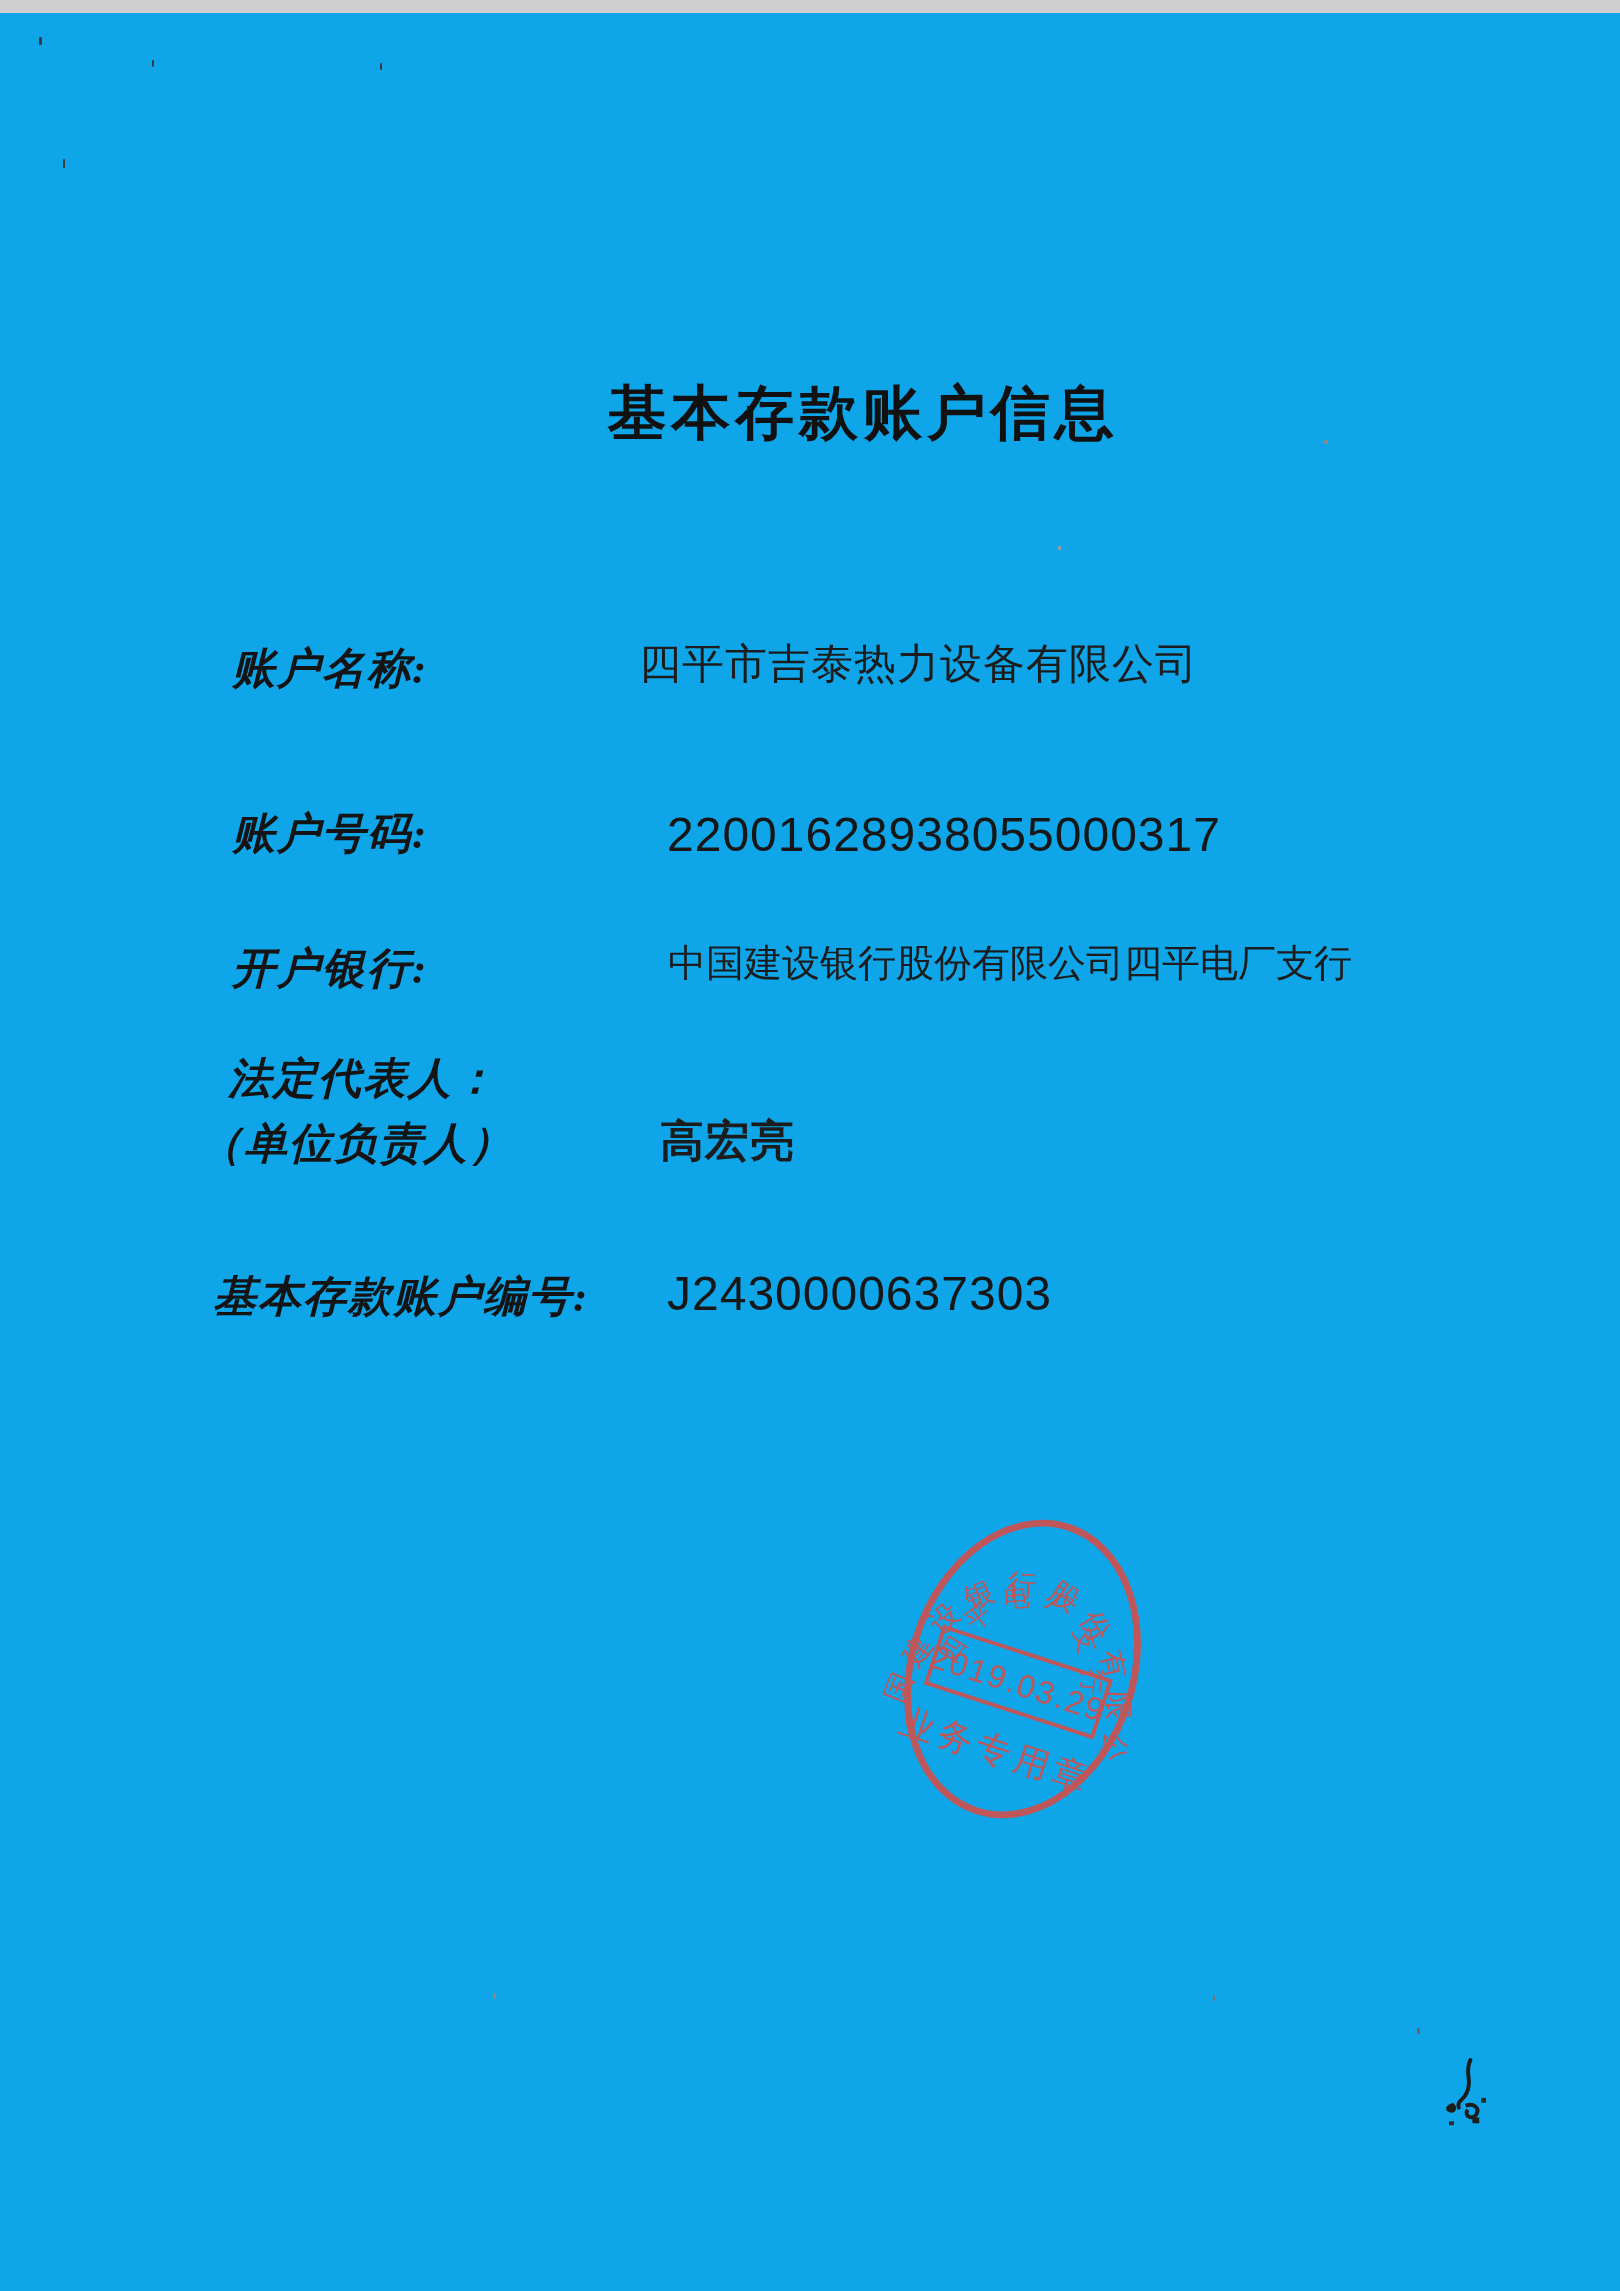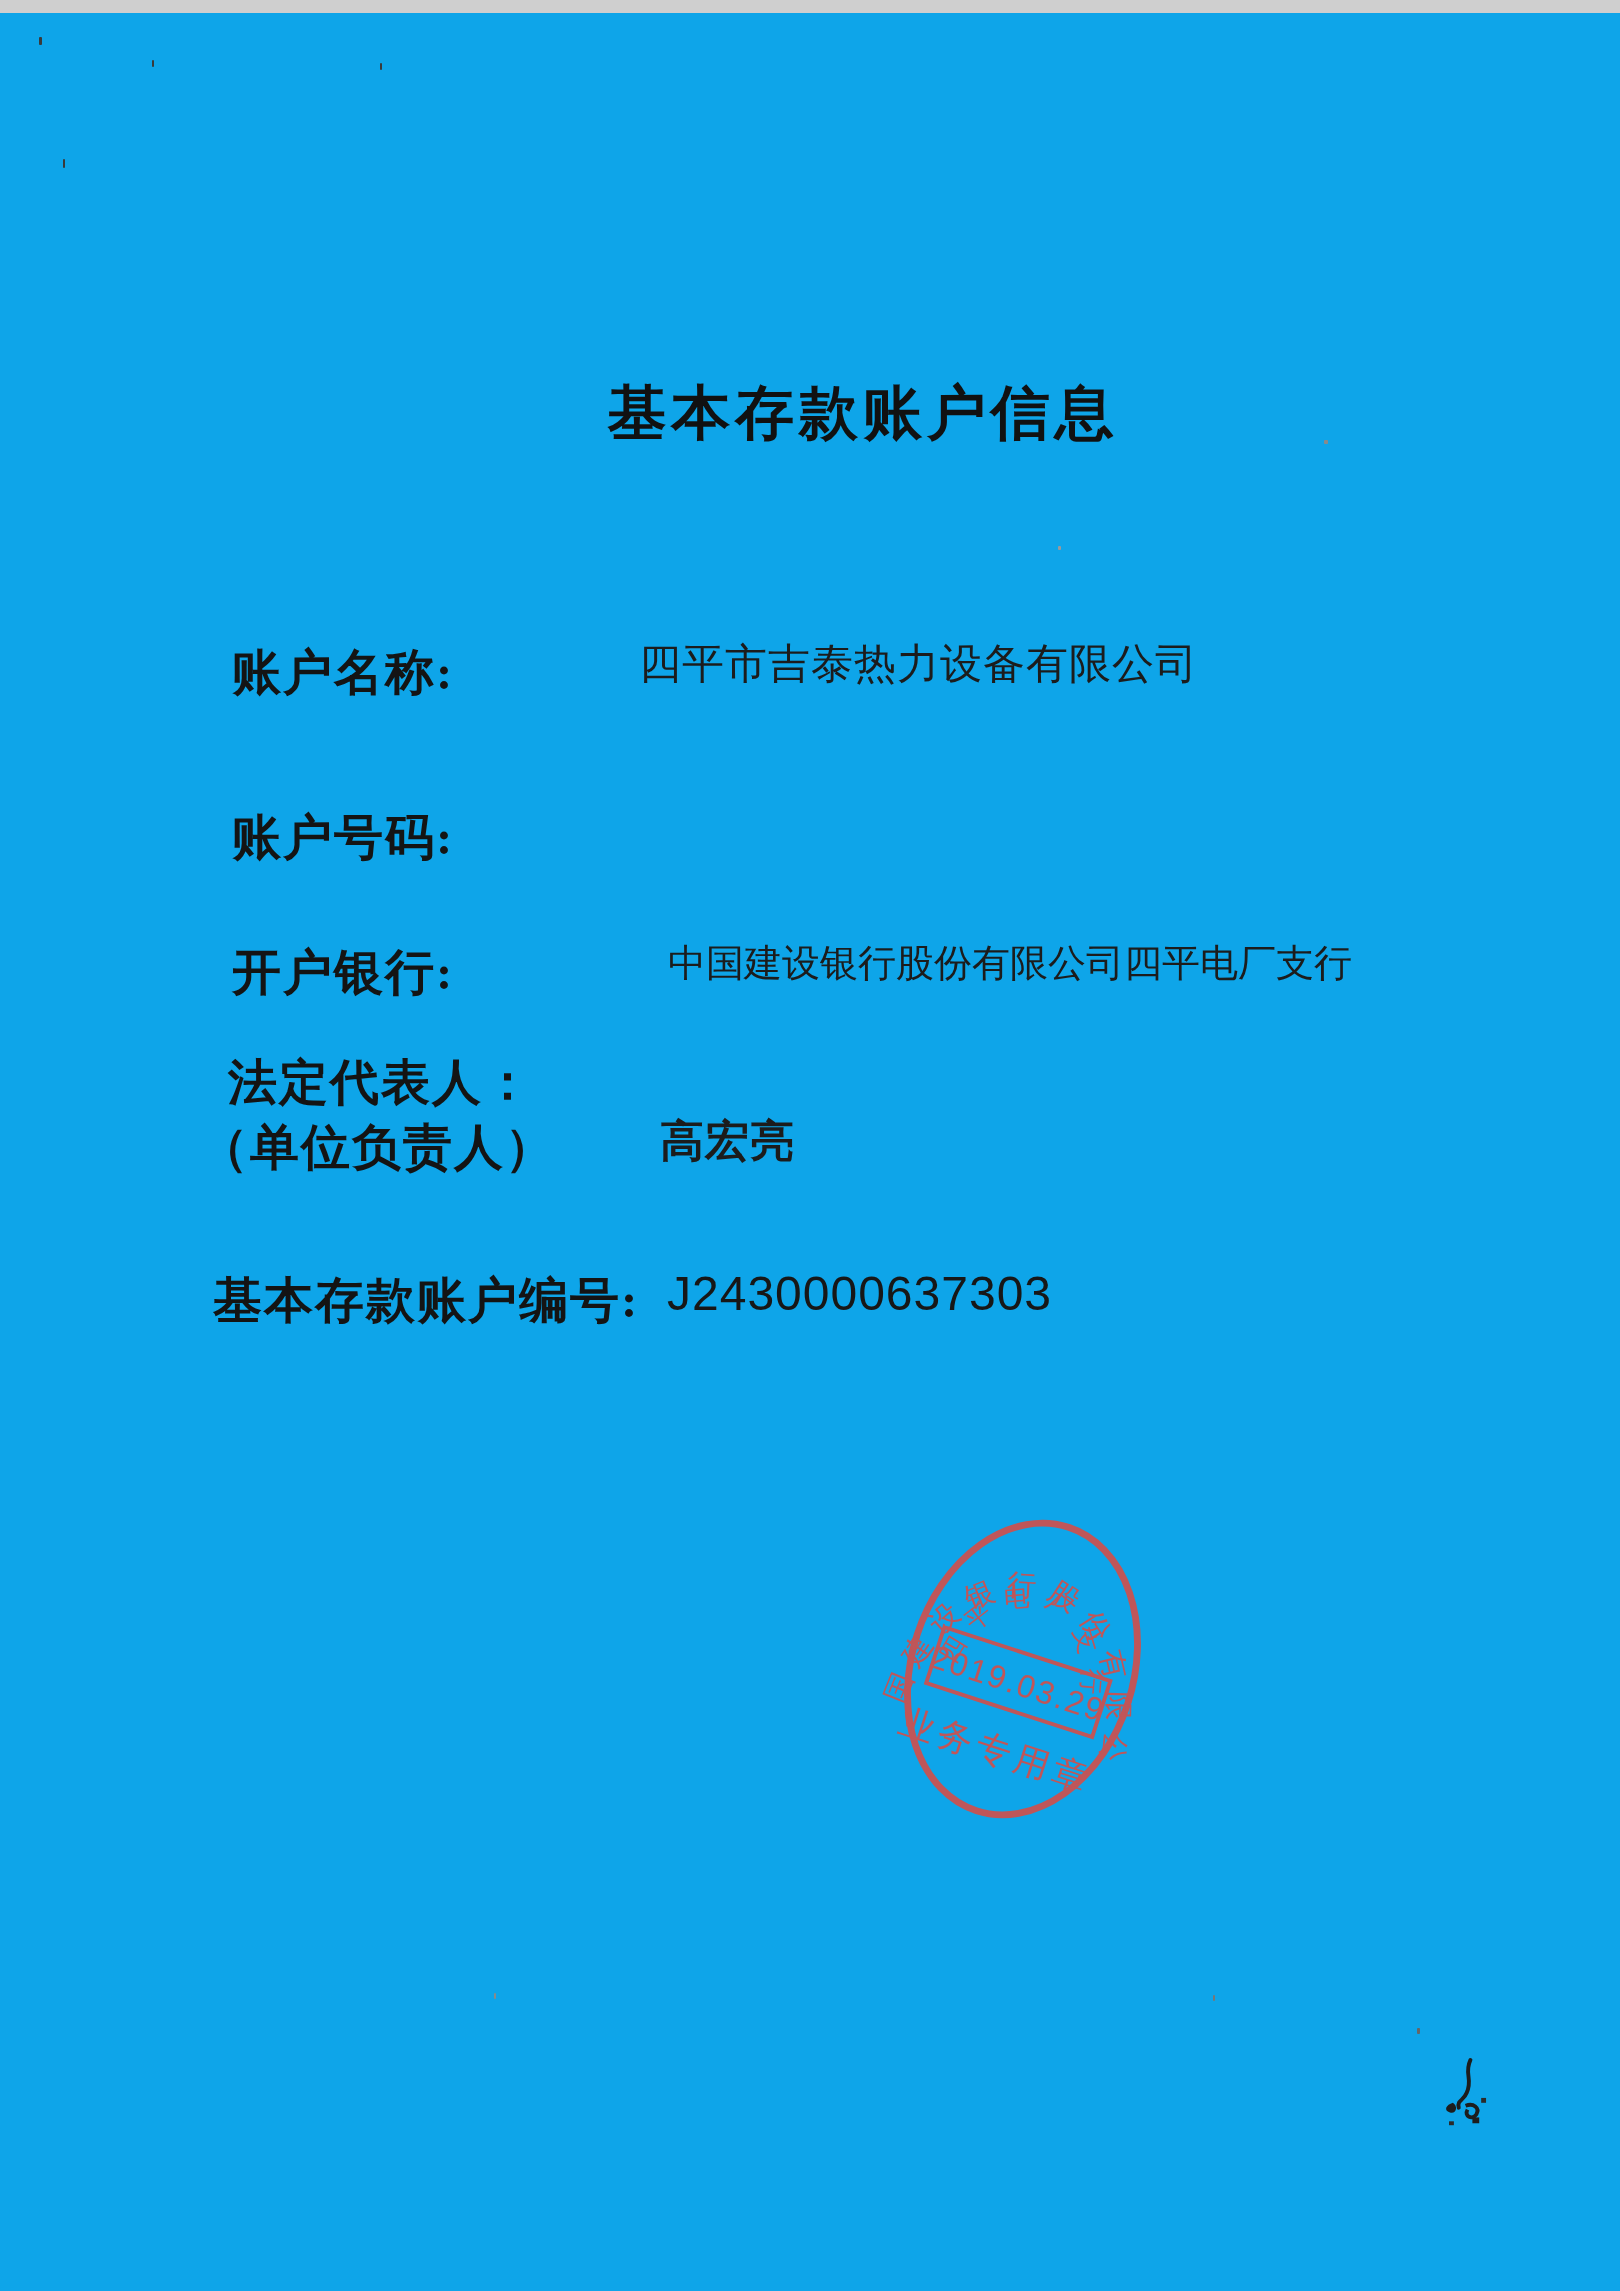--- a/index.html
+++ b/index.html
@@ -15,24 +15,25 @@
   .doc-title{
     position:absolute;
     left:510px;top:361px;width:706px;
     text-align:center;
     font-size:59px;font-weight:700;
     letter-spacing:4.9px;
     color:#111;
   }
   .field-label{
     position:absolute;
-    font-size:49px;font-weight:700;
+    font-size:43px;font-weight:700;
     letter-spacing:2px;
     color:#141414;
     white-space:nowrap;
+    font-style:italic;
   }
   .field-value{
     position:absolute;
     font-size:44px;font-weight:400;
     letter-spacing:1px;
     color:#1c1c1c;
     white-space:nowrap;
   }
   .num-value{
     font-family:"Liberation Sans", sans-serif;
@@ -68,20 +69,21 @@
 <body>
 
 <div class="page">
 
   <div class="doc-title">基本存款账户信息</div>
 
   <div class="field-label" style="left:232px;top:627px;">账户名称:</div>
   <div class="field-value" style="left:639px;top:623px;font-size:42px;">四平市吉泰热力设备有限公司</div>
 
   <div class="field-label" style="left:232px;top:792px;">账户号码:</div>
+  <div class="field-value num-value" style="left:667px;top:794px;">22001628938055000317</div>
 
   <div class="field-label" style="left:232px;top:927px;">开户银行:</div>
   <div class="field-value" style="left:668px;top:925px;font-size:38px;letter-spacing:0;">中国建设银行股份有限公司四平电厂支行</div>
 
   <div class="field-label" style="left:199px;top:1102px;">（单位负责人）</div>
   <div class="field-label" style="left:228px;top:1037px;">法定代表人：</div>
   <div class="field-value" style="left:660px;top:1099px;font-weight:bold;">高宏亮</div>
 
   <div class="field-label" style="left:213px;top:1255px;">基本存款账户编号:</div>
   <div class="field-value num-value" style="left:667px;top:1253px;">J2430000637303</div>

